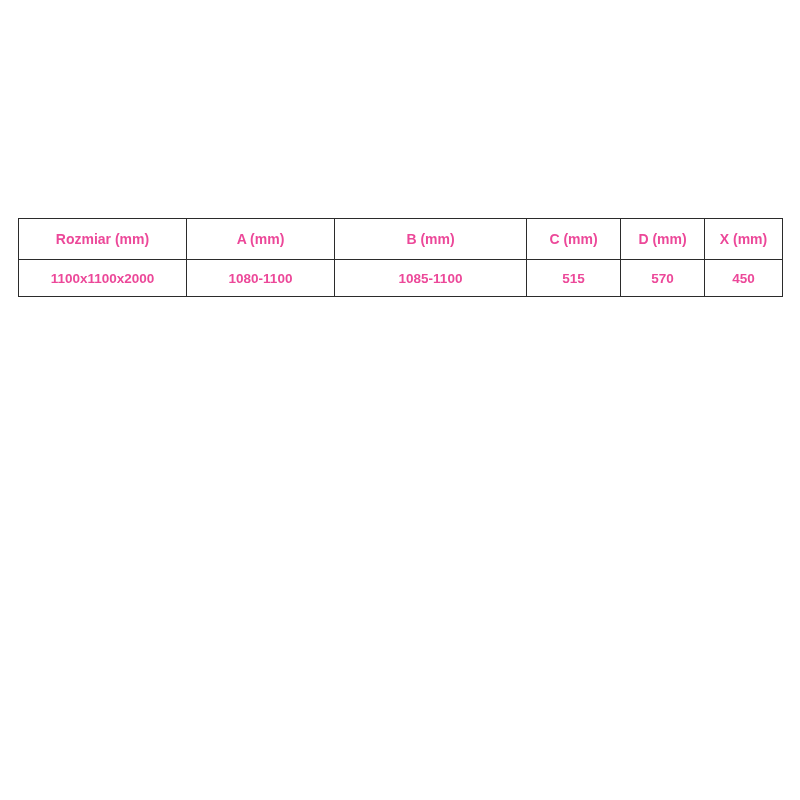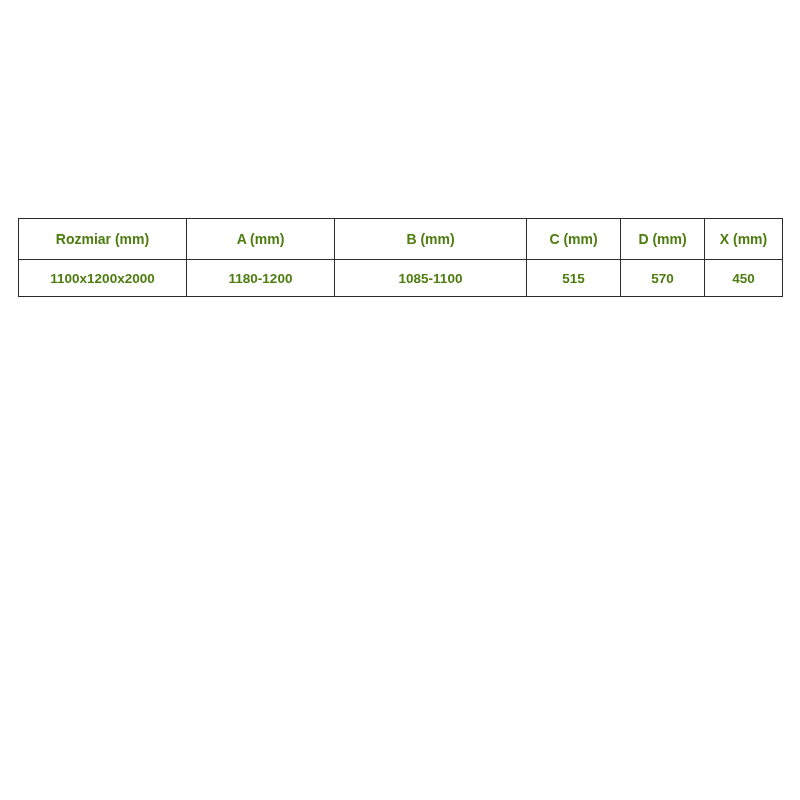--- a/index.html
+++ b/index.html
@@ -26,21 +26,21 @@
     table-layout: fixed;
   }
   table.spec-table th,
   table.spec-table td {
     border: 1px solid #2b2b2b;
     height: 37px;
     text-align: center;
     vertical-align: middle;
     font-size: 13.5px;
     font-weight: bold;
-    color: #4d7c0f;
+    color: #ec4899;
     padding: 0 2px;
     box-sizing: border-box;
     white-space: nowrap;
     overflow: hidden;
   }
   table.spec-table thead th {
     height: 41px;
     font-size: 14px;
   }
   
@@ -69,22 +69,22 @@
         <th>Rozmiar (mm)</th>
         <th>A (mm)</th>
         <th>B (mm)</th>
         <th>C (mm)</th>
         <th>D (mm)</th>
         <th>X (mm)</th>
       </tr>
     </thead>
     <tbody>
       <tr>
-        <td>1100x1200x2000</td>
-        <td>1180-1200</td>
+        <td>1100x1100x2000</td>
+        <td>1080-1100</td>
         <td>1085-1100</td>
         <td>515</td>
         <td>570</td>
         <td>450</td>
       </tr>
     </tbody>
   </table>
 </div>
 
 </body></html>

